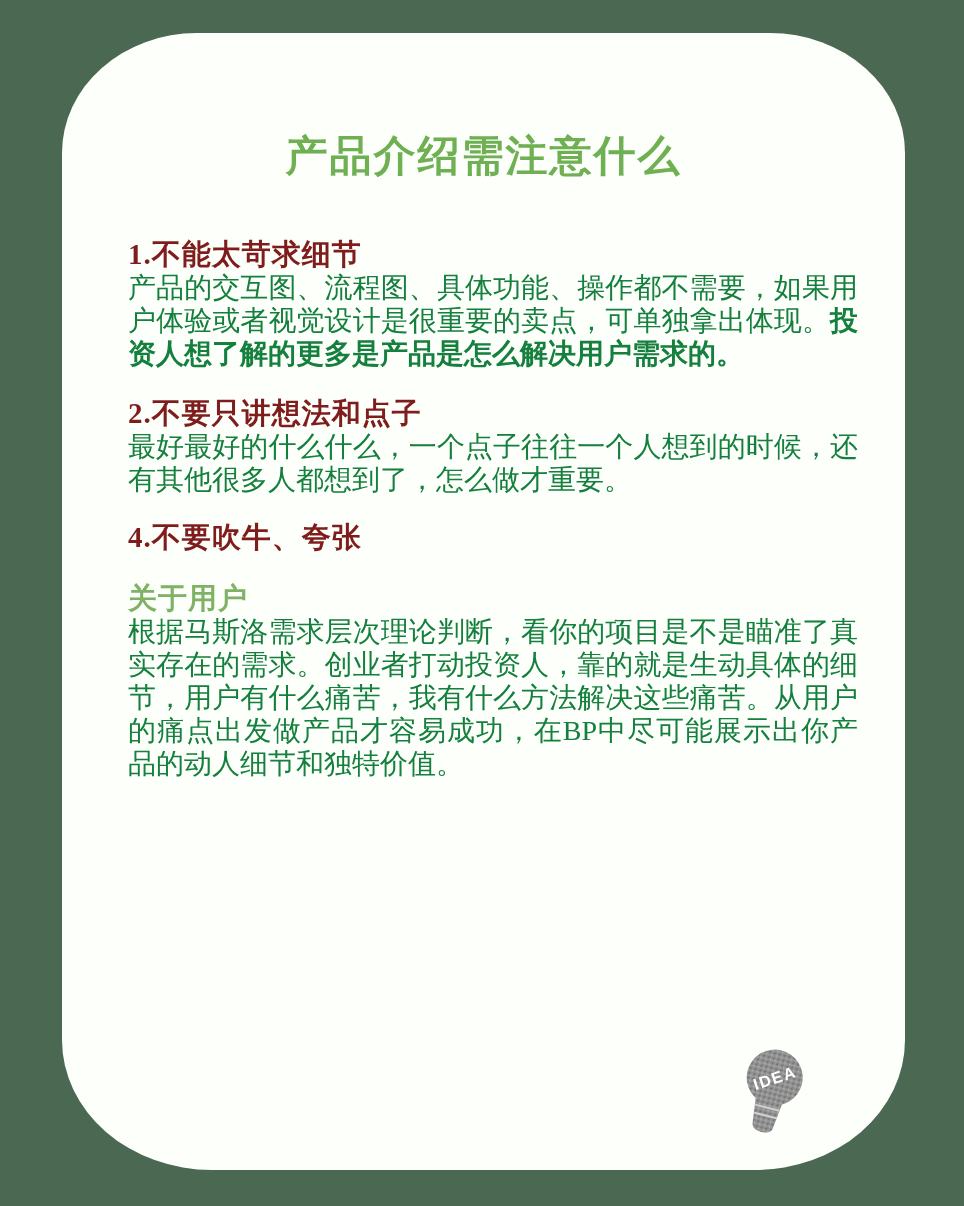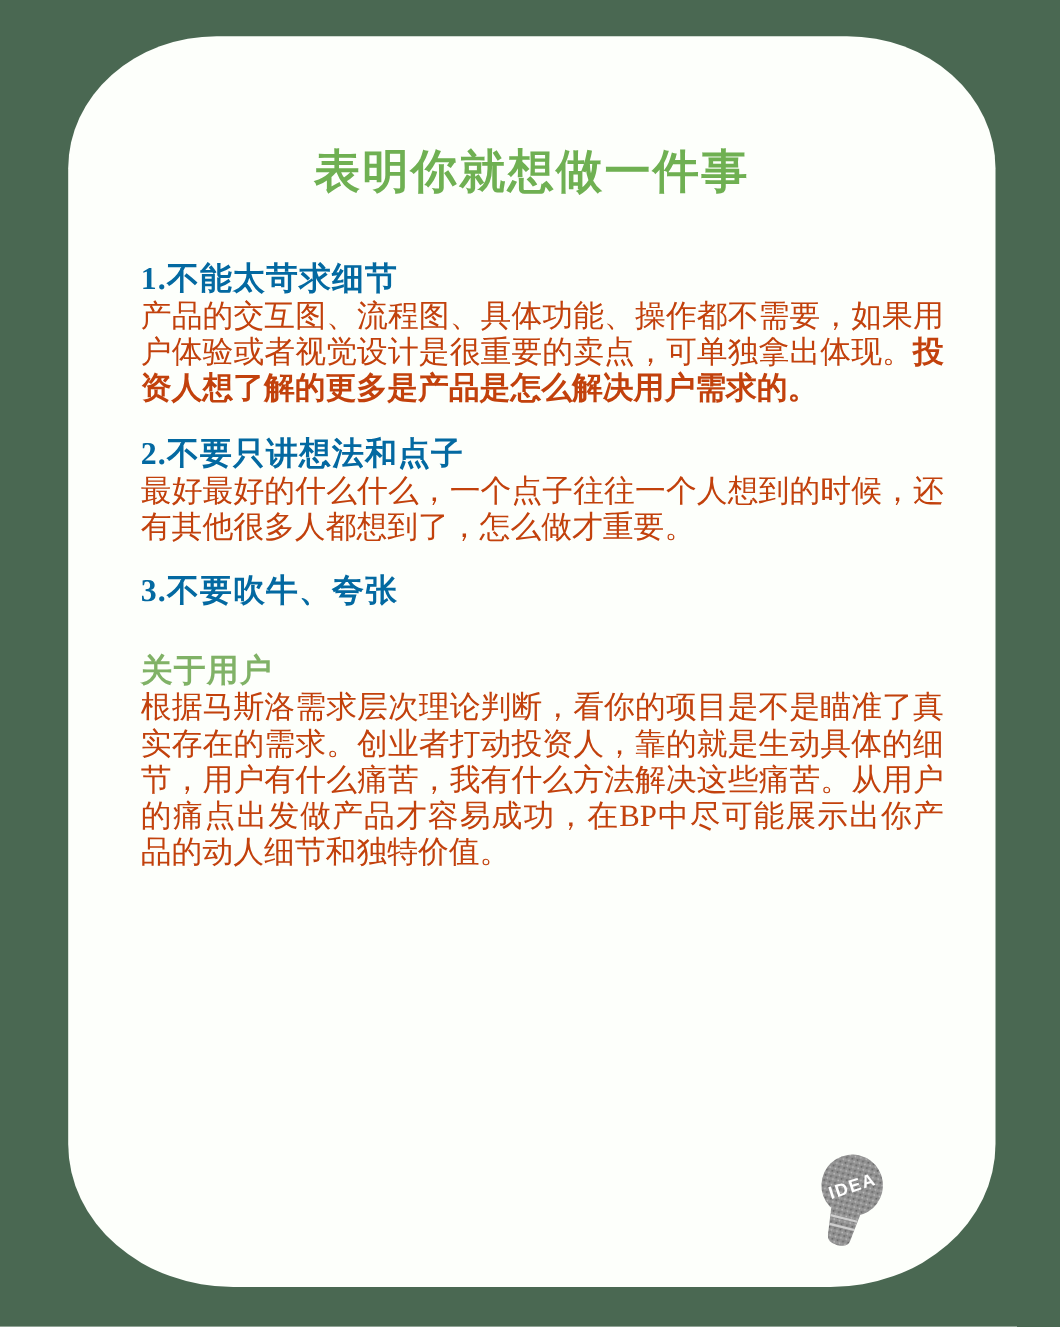--- a/index.html
+++ b/index.html
@@ -40,61 +40,61 @@
     top: 179px;
     width: 730px;
   }
   .section-heading {
     margin: 0;
     font-size: 29px;
     line-height: 33px;
     font-weight: 700;
     letter-spacing: 1px;
   }
-  .heading-red   { color: #0369a1; }
+  .heading-red   { color: #7f1d1d; }
   .heading-green { color: #80b266; }
   .section-body {
     margin: 0;
     font-size: 28px;
     line-height: 33px;
-    color: #c2410c;
+    color: #15803d;
     text-align: justify;
     letter-spacing: 0;
   }
   .section-body .bold-tail { font-weight: 700; }
   .mt-s1 { margin-top: 26px; }
   .mt-s2 { margin-top: 27px; }
   .mt-s3 { margin-top: 25px; }
   .mt-s4 { margin-top: 26px; }
-  .mt-s5 { margin-top: 40px; }
+  .mt-s5 { margin-top: 28px; }
   .mt-s6 { margin-top: 1px; }
   .bulb-wrap {
     position: absolute;
     left: 666px;
     top: 1010px;
     width: 92px;
     height: 108px;
   }
 </style>
 </head>
 <body>
 
 <div class="poster-card">
 
-  <h1 class="poster-title">表明你就想做一件事</h1>
+  <h1 class="poster-title">产品介绍需注意什么</h1>
 
   <div class="content">
 
     <h2 class="section-heading heading-red mt-s1">1.不能太苛求细节</h2>
     <p class="section-body"><span>产品的交互图、流程图、具体功能、操作都不需要，如果用户体验或者视觉设计是很重要的卖点，可单独拿出体现。</span><span class="bold-tail">投资人想了解的更多是产品是怎么解决用户需求的。</span></p>
 
     <h2 class="section-heading heading-red mt-s2">2.不要只讲想法和点子</h2>
     <p class="section-body">最好最好的什么什么，一个点子往往一个人想到的时候，还有其他很多人都想到了，怎么做才重要。</p>
 
-    <h2 class="section-heading heading-red mt-s3">3.不要吹牛、夸张</h2>
+    <h2 class="section-heading heading-red mt-s3">4.不要吹牛、夸张</h2>
 
 
     <h2 class="section-heading heading-green mt-s5">关于用户</h2>
 
     <p class="section-body">根据马斯洛需求层次理论判断，看你的项目是不是瞄准了真实存在的需求。创业者打动投资人，靠的就是生动具体的细节，用户有什么痛苦，我有什么方法解决这些痛苦。从用户的痛点出发做产品才容易成功，在BP中尽可能展示出你产品的动人细节和独特价值。</p>
 
   </div>
 
   <div class="bulb-wrap">
     <svg width="92" height="108" viewBox="0 0 92 108">

